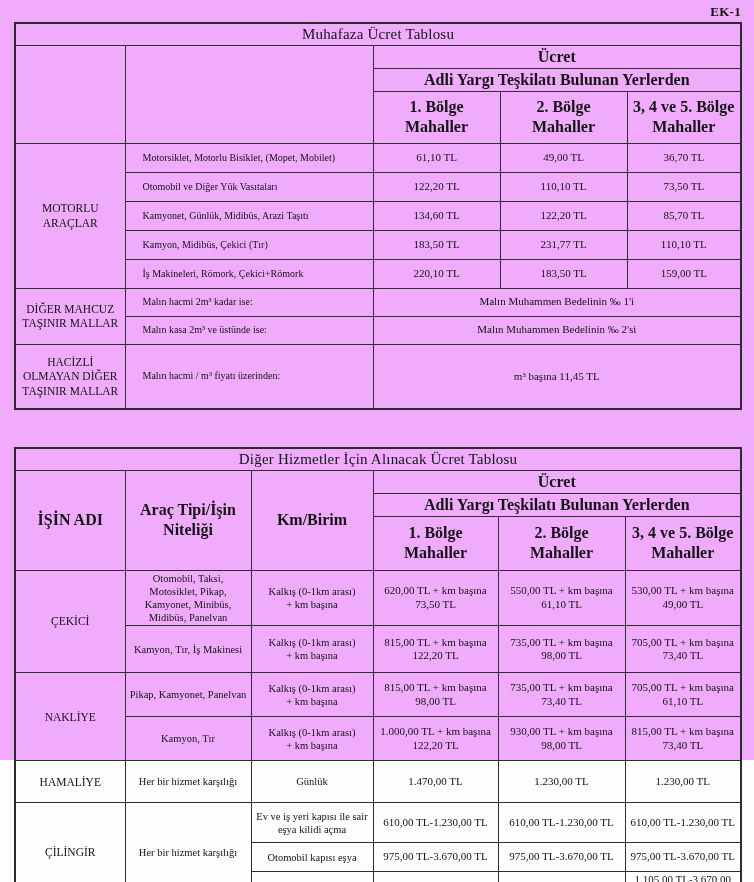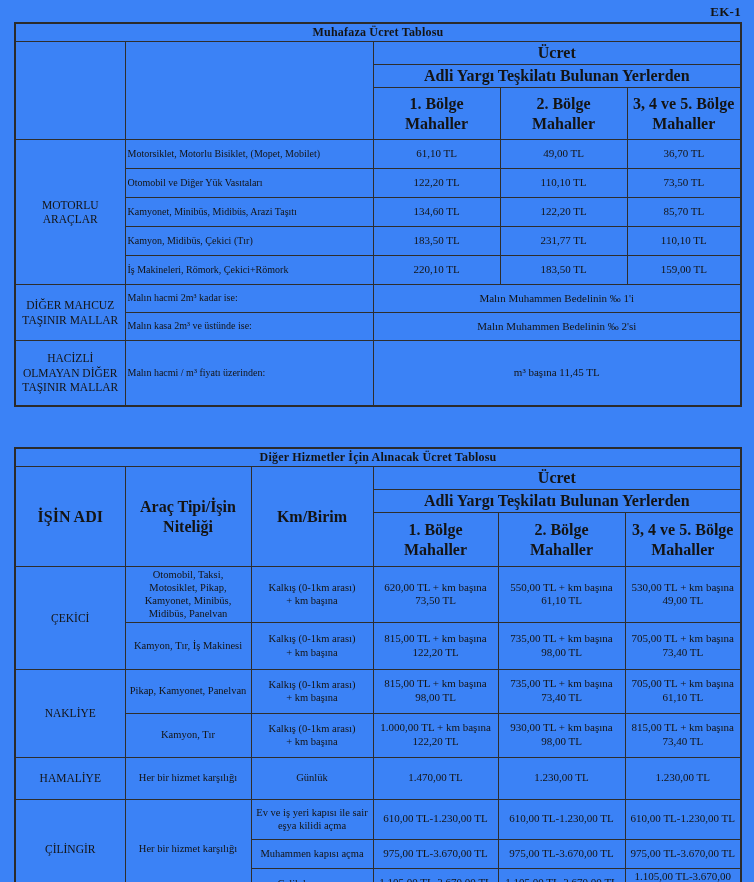--- a/index.html
+++ b/index.html
@@ -2,44 +2,44 @@
 <html><head>
 <meta charset="utf-8">
 <style>
   * { margin:0; padding:0; box-sizing:border-box; }
   html,body { width:754px; height:882px; }
   body {
     background:#fdfdfc;
     font-family:"Liberation Serif", serif;
     color:#141414;
   }
-  .page { position:relative; width:754px; height:882px; background:#3b82f6; }
+  .page { position:relative; width:754px; height:760px; background:#f0abfc; }
   .corner {
     position:absolute; top:4px; right:13px;
     font-weight:bold; font-size:13px; letter-spacing:0.3px;
   }
   table {
     border-collapse:collapse; table-layout:fixed;
     position:absolute; left:14px; width:726px;
     border:2px solid #2b2b2b;
   }
   #table1 { top:22px; }
   #table2 { top:447px; }
   td {
     border:1.5px solid #2e2e2e;
     text-align:center; vertical-align:middle;
     font-size:10.5px; line-height:1.25;
     padding:1px 3px;
     white-space:pre-line;
     overflow:hidden;
   }
-  td.tcell { font-weight:bold; font-size:12px; letter-spacing:0.2px; }
+  td.tcell { font-weight:normal; font-size:15px; letter-spacing:0.2px; }
   td.hdr   { font-weight:bold; font-size:16px; }
   td.group { font-weight:normal; font-size:11.5px; }
-  td.desc  { text-align:left; font-size:10px; padding-left:2px; }
+  td.desc  { text-align:left; font-size:10px; padding-left:17px; }
   td.fee   { font-size:11px;margin-left:32px; }
 </style>
 </head>
 <body>
 
 <div class="page">
 
   <div class="corner">EK-1</div>
 
   <table id="table1">
@@ -75,21 +75,21 @@
       <td class="fee">49,00 TL</td>
       <td class="fee">36,70 TL</td>
     </tr>
     <tr style="height:29px">
       <td class="desc">Otomobil ve Diğer Yük Vasıtaları</td>
       <td class="fee">122,20 TL</td>
       <td class="fee">110,10 TL</td>
       <td class="fee">73,50 TL</td>
     </tr>
     <tr style="height:29px">
-      <td class="desc">Kamyonet, Minibüs, Midibüs, Arazi Taşıtı</td>
+      <td class="desc">Kamyonet, Günlük, Midibüs, Arazi Taşıtı</td>
       <td class="fee">134,60 TL</td>
       <td class="fee">122,20 TL</td>
       <td class="fee">85,70 TL</td>
     </tr>
     <tr style="height:29px">
       <td class="desc">Kamyon, Midibüs, Çekici (Tır)</td>
       <td class="fee">183,50 TL</td>
       <td class="fee">231,77 TL</td>
       <td class="fee">110,10 TL</td>
     </tr>
@@ -205,21 +205,21 @@
 
     <tr style="height:40px">
       <td rowspan="3" class="group">ÇİLİNGİR</td>
       <td rowspan="3">Her bir hizmet karşılığı</td>
       <td>Ev ve iş yeri kapısı ile sair eşya kilidi açma</td>
       <td class="fee">610,00 TL-1.230,00 TL</td>
       <td class="fee">610,00 TL-1.230,00 TL</td>
       <td class="fee">610,00 TL-1.230,00 TL</td>
     </tr>
     <tr style="height:29px">
-      <td>Muhammen kapısı açma</td>
+      <td>Otomobil kapısı eşya</td>
       <td class="fee">975,00 TL-3.670,00 TL</td>
       <td class="fee">975,00 TL-3.670,00 TL</td>
       <td class="fee">975,00 TL-3.670,00 TL</td>
     </tr>
     <tr style="height:29px">
       <td>Çelik kasa açma</td>
       <td class="fee">1.105,00 TL-3.670,00 TL</td>
       <td class="fee">1.105,00 TL-3.670,00 TL</td>
       <td class="fee">1.105,00 TL-3.670,00 TL</td>
     </tr>

